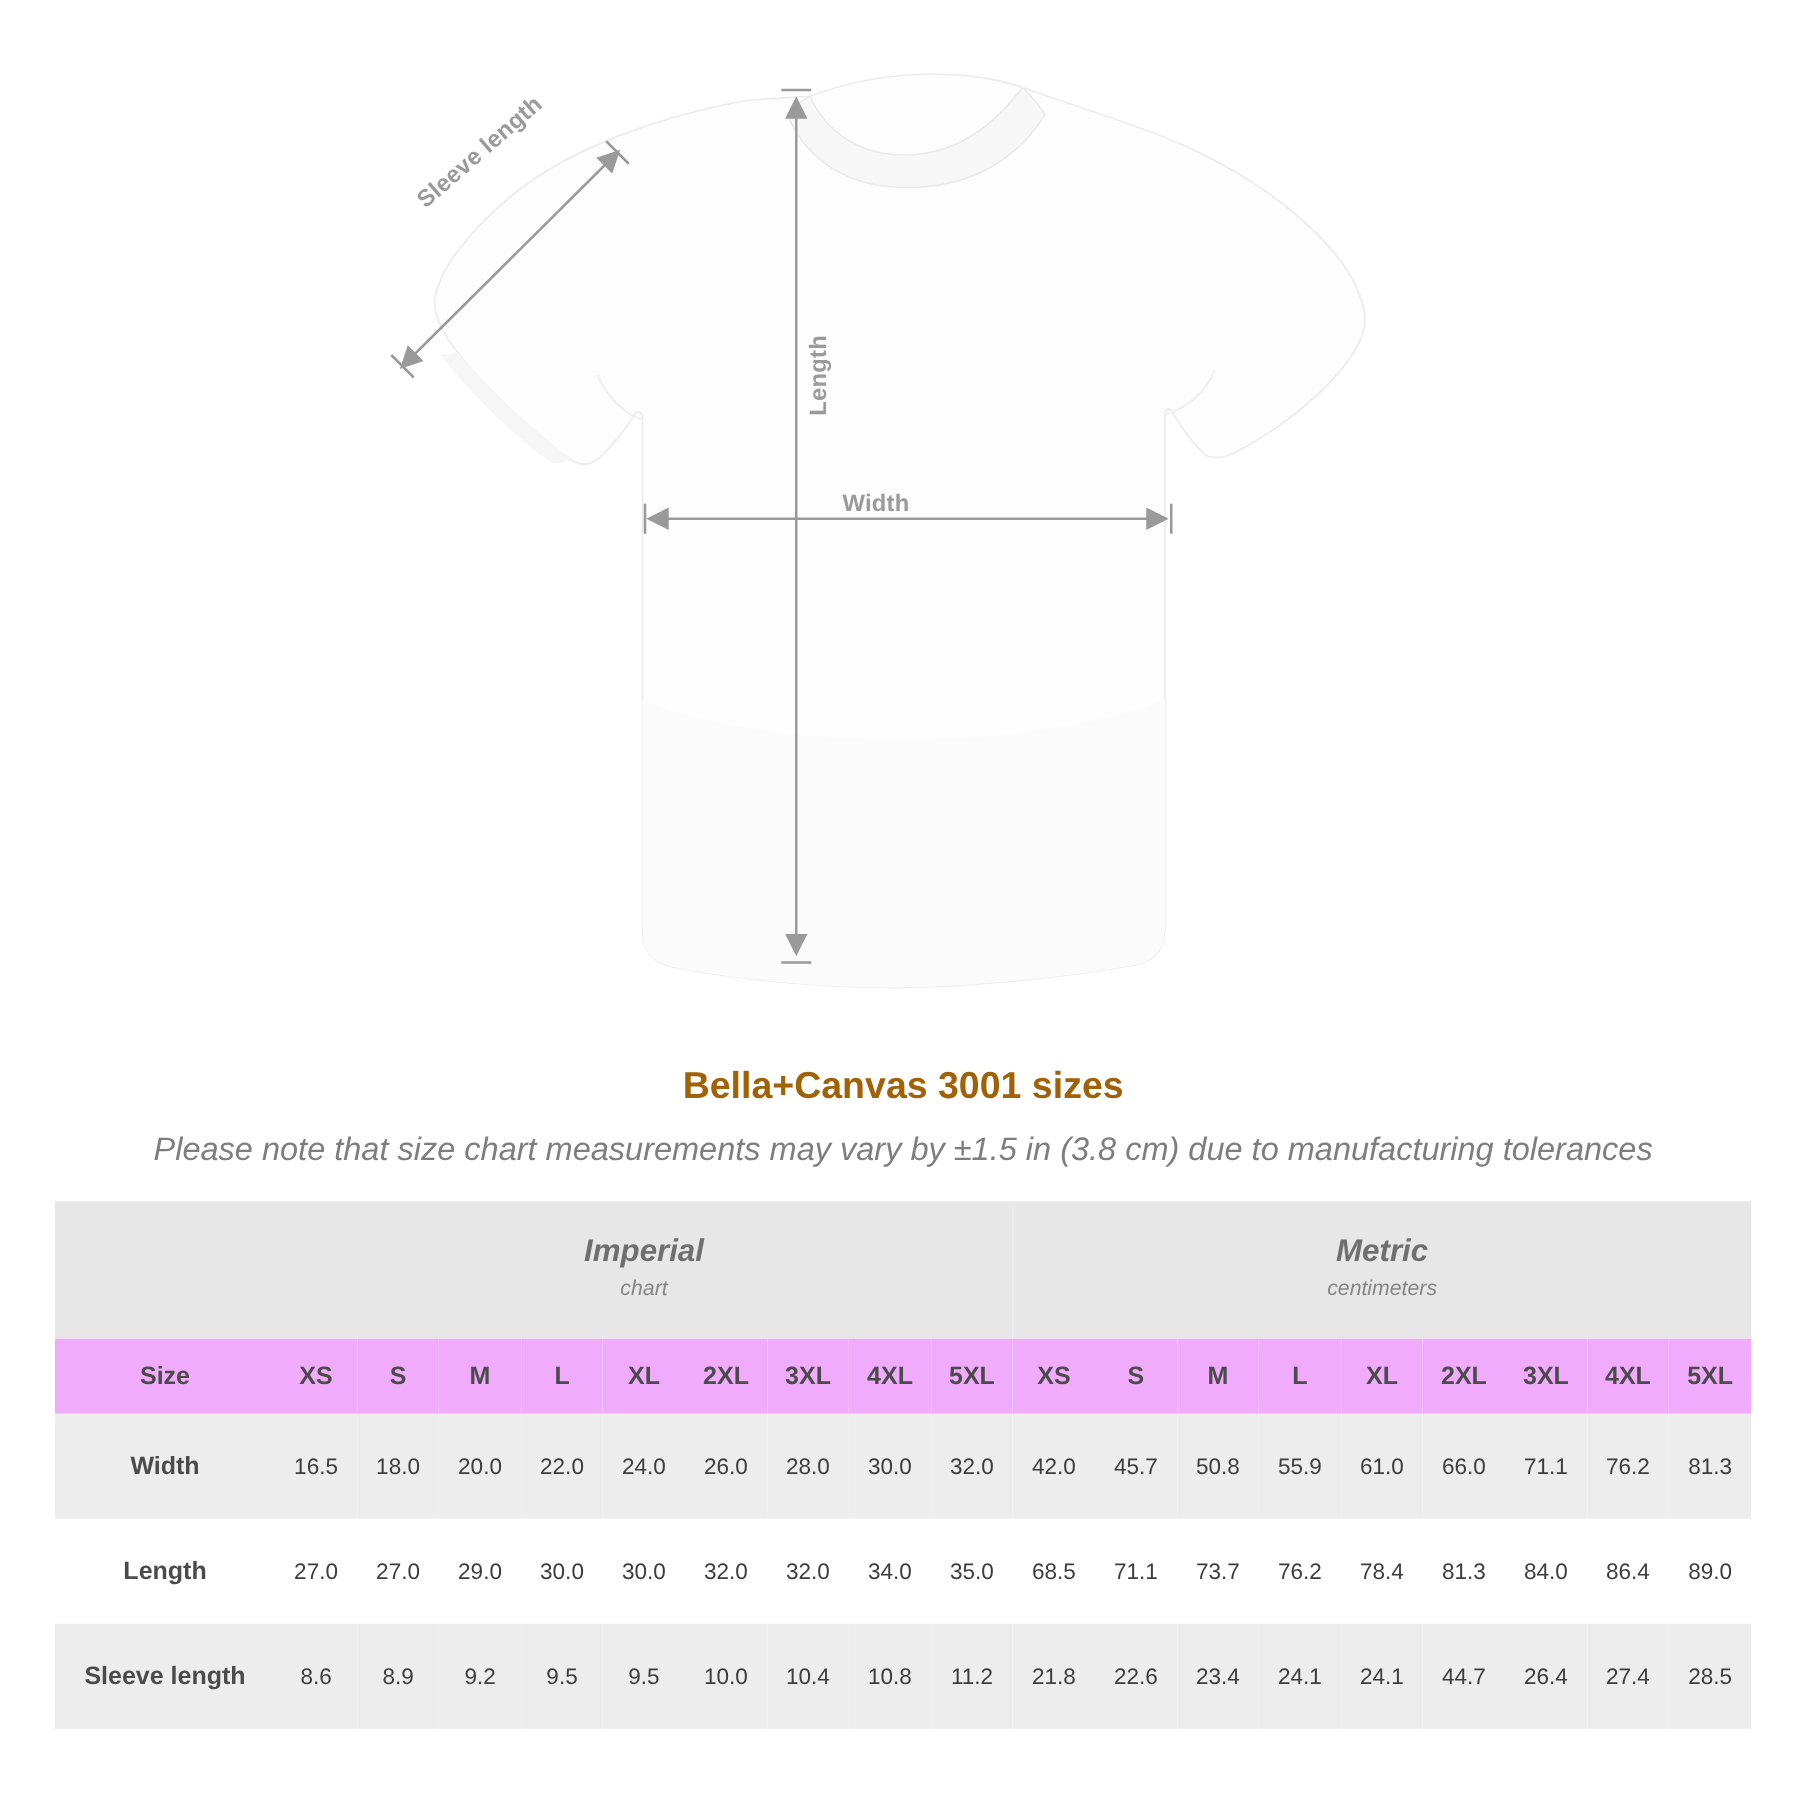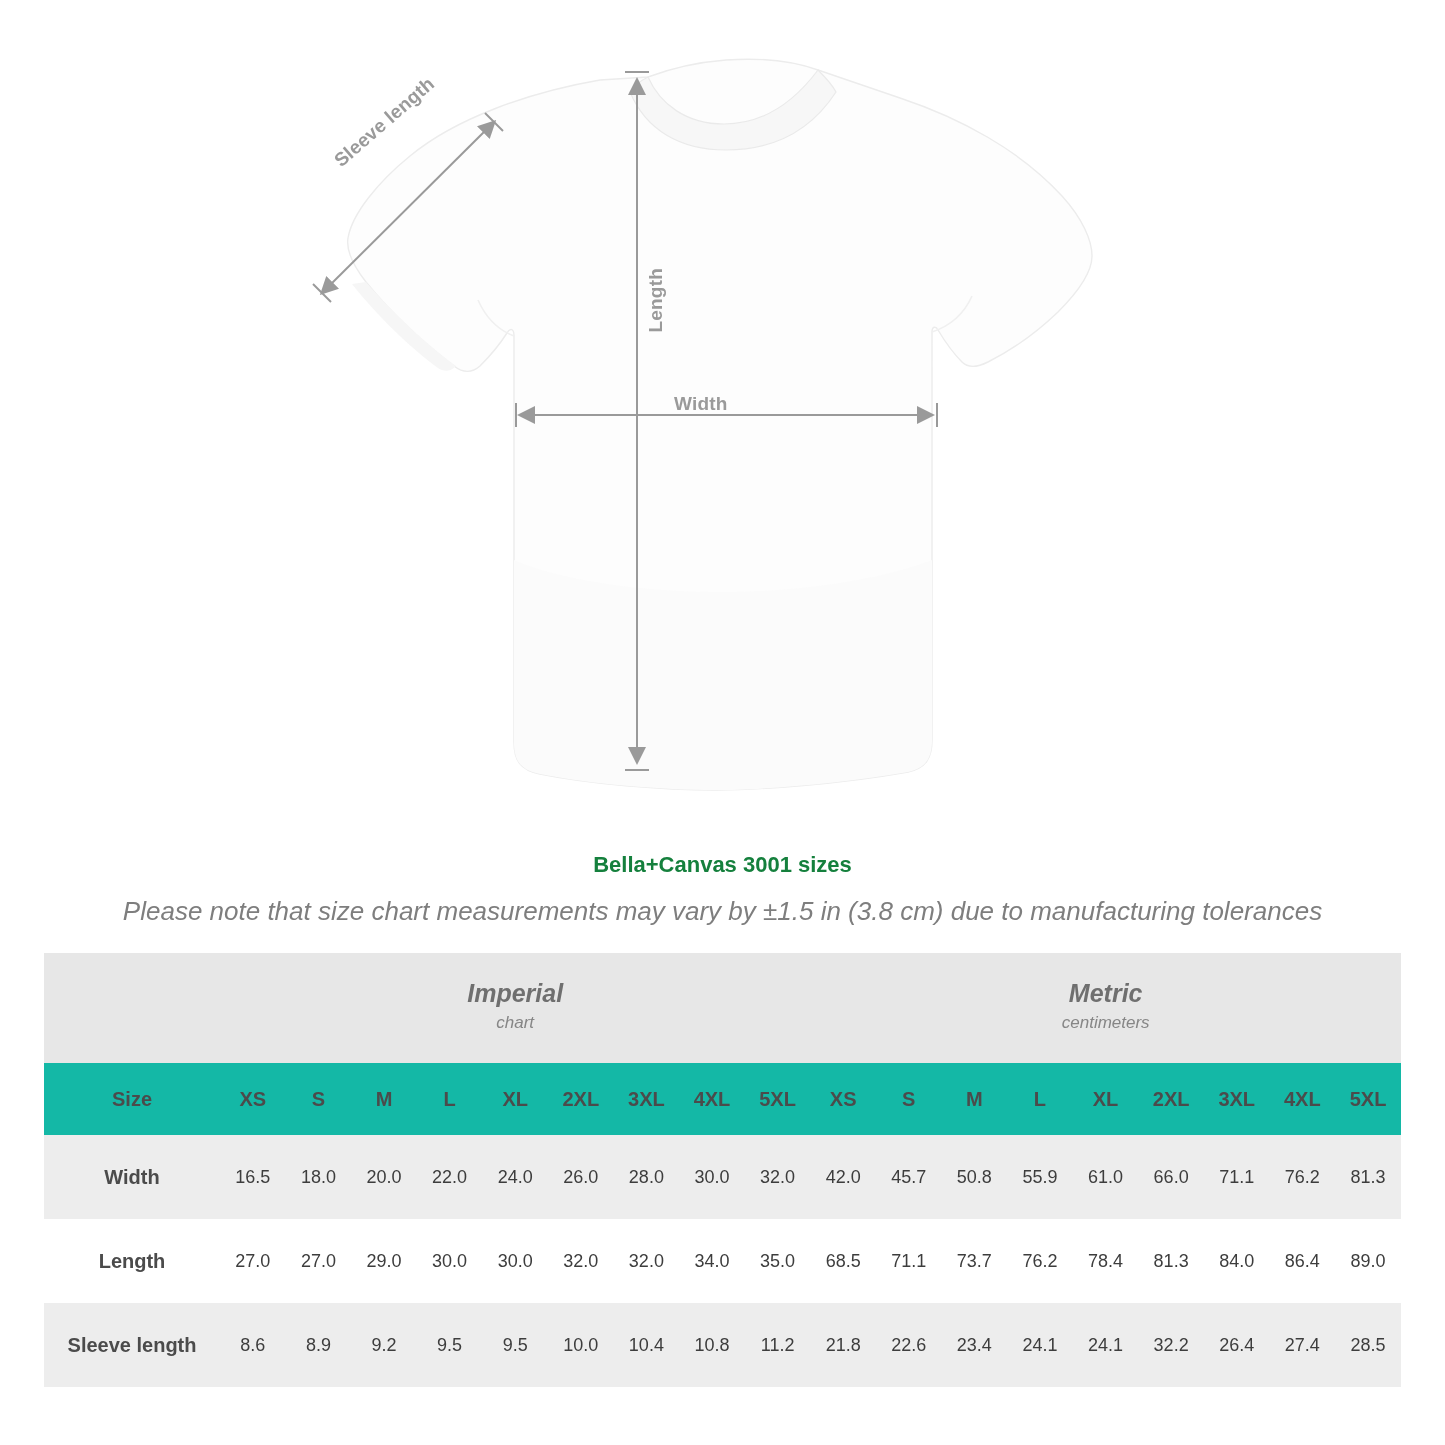--- a/index.html
+++ b/index.html
@@ -59,23 +59,23 @@
     left: 674px;
     top: 393px;
   }
 
   
   .title-block {
     text-align: center;
     margin-top: 22px;
   }
   .chart-title {
-    font-size: 22px;
-    font-weight: bold;
-    color: #15803d;
+    font-size: 30px;
+    font-weight: bold;
+    color: #a16207;
     margin: 0;
     text-align: center;
   }
   .chart-note {
     font-size: 26px;
     font-style: italic;
     color: #7e7e7e;
     margin: 18px 0 0 0;
   }
 
@@ -110,22 +110,22 @@
   }
   .unit-head .unit-sub {
     font-size: 17px;
     font-style: italic;
     display: block;
     color: #868686;
     line-height: 1.7;
   }
 
   .row-head {
-    height: 72px;
-    background: #14b8a6;
+    height: 60px;
+    background: #f0abfc;
   }
   .row-head td {
     font-size: 20px;
     font-weight: bold;
     color: #4b4b4b;
   }
   .row-head td.size-col {
     font-size: 20px;
   }
 
@@ -344,21 +344,21 @@
           <td class="val">9.5</td>
           <td class="val">10.0</td>
           <td class="val">10.4</td>
           <td class="val">10.8</td>
           <td class="val">11.2</td>
           <td class="val">21.8</td>
           <td class="val">22.6</td>
           <td class="val">23.4</td>
           <td class="val">24.1</td>
           <td class="val">24.1</td>
-          <td class="val">32.2</td>
+          <td class="val">44.7</td>
           <td class="val">26.4</td>
           <td class="val">27.4</td>
           <td class="val">28.5</td>
         </tr>
       </tbody>
     </table>
   </div>
 
 </div>
 

